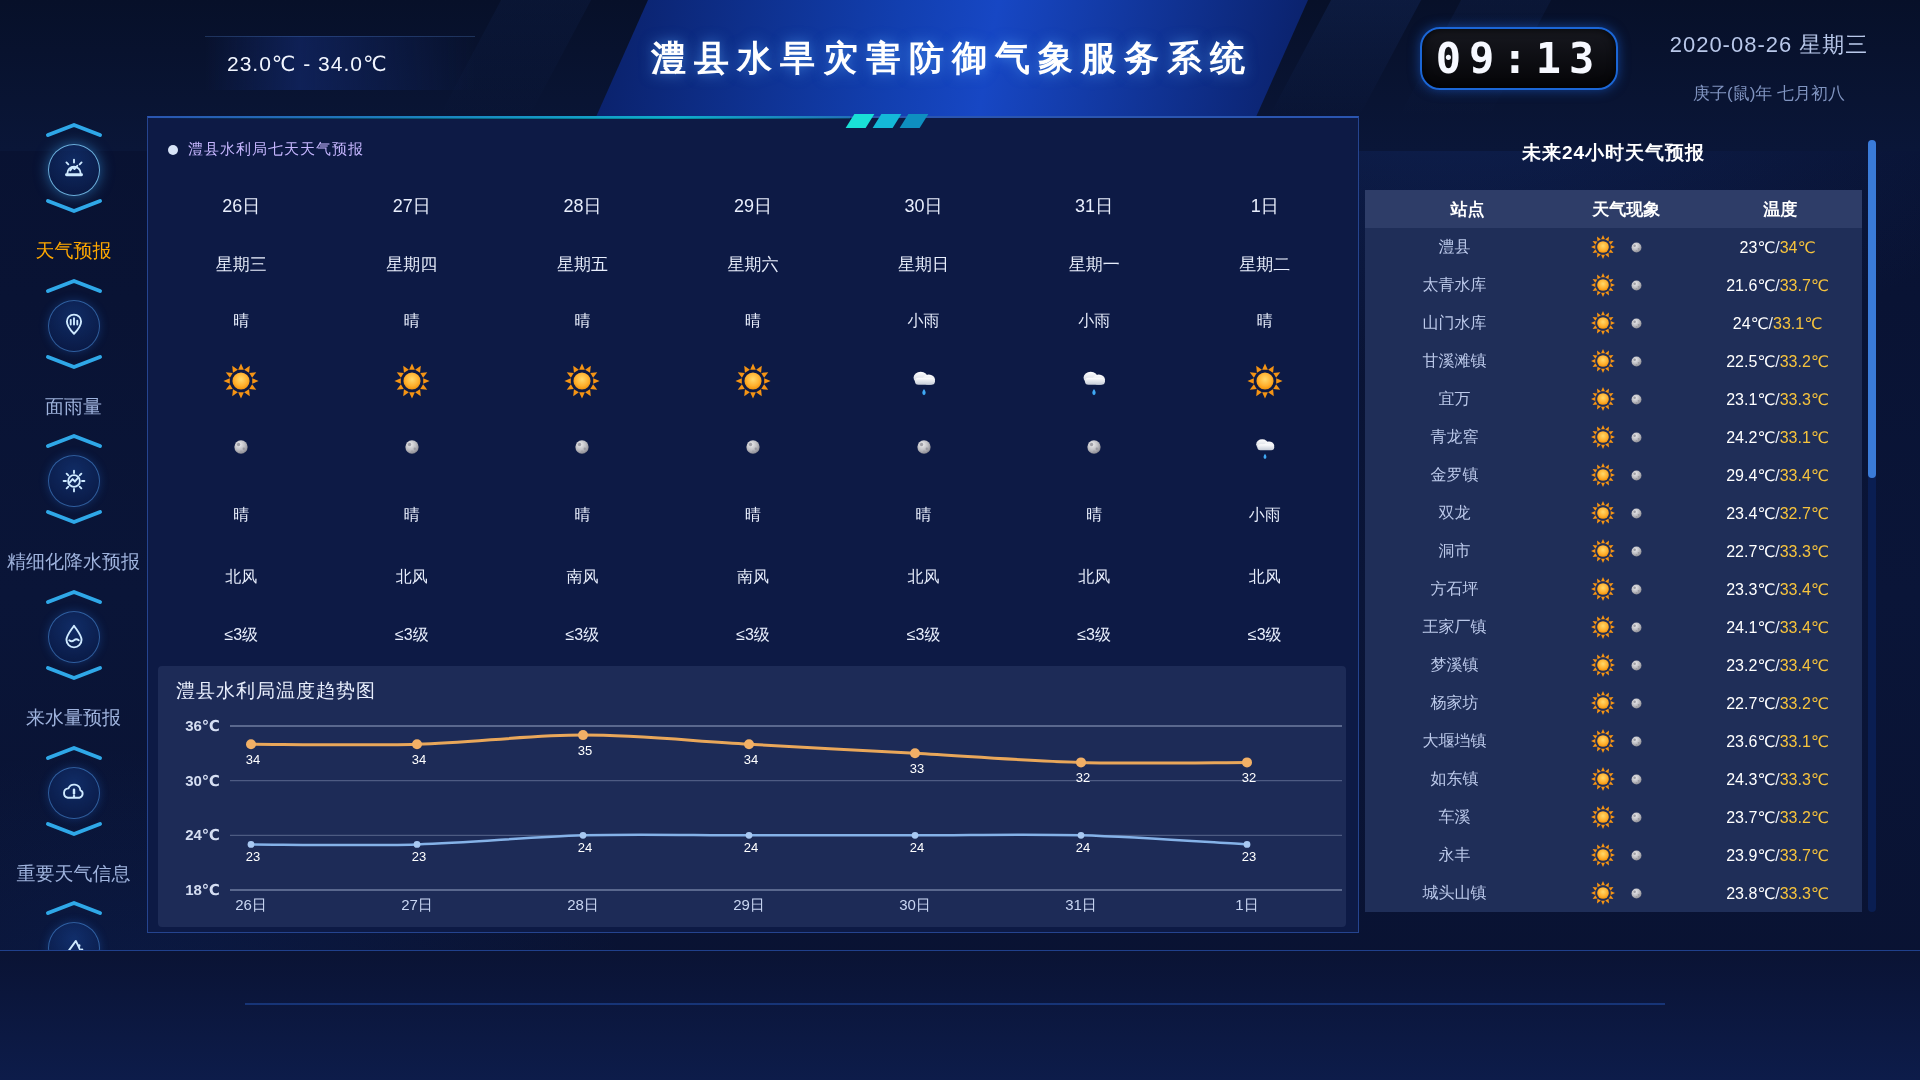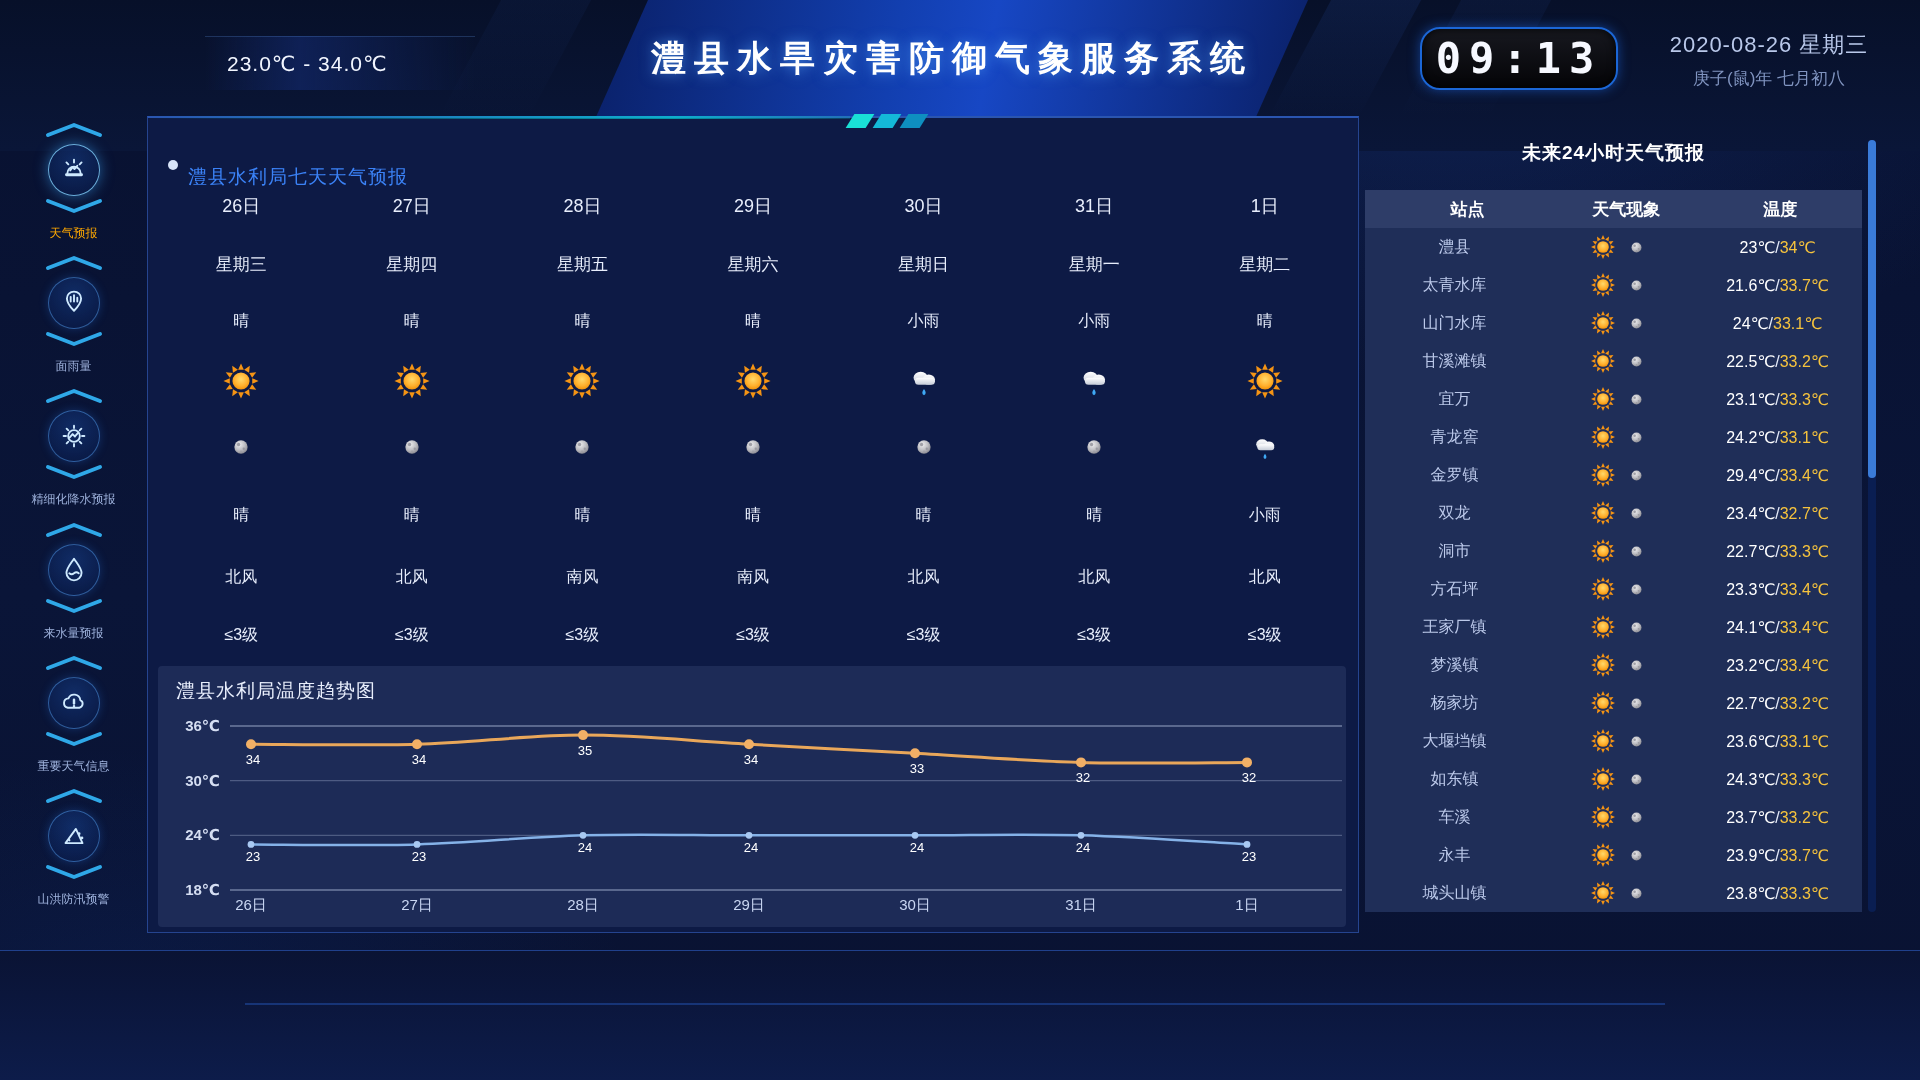--- a/index.html
+++ b/index.html
@@ -28,46 +28,46 @@
        border-top:1px solid rgba(110,170,255,.22);padding-left:10px;}
   .hdr-temp .t{font-size:21px;color:#f2f6ff;letter-spacing:1px;}
   .clock{position:absolute;left:1420px;top:27px;width:198px;height:63px;border-radius:20px;
        background:linear-gradient(180deg,#17181f,#040407);border:2px solid #1b66d6;
        box-shadow:0 0 12px rgba(30,110,240,.5), inset 0 0 8px rgba(0,0,0,.9);
        display:flex;align-items:center;justify-content:center;
        font-family:"DejaVu Sans Mono","Liberation Mono",monospace;
        font-size:42px;font-weight:bold;letter-spacing:8px;color:#f6f8ff;}
   .hdr-dates{position:absolute;left:1634px;top:30px;width:270px;text-align:center;}
   .hdr-dates .d1{font-size:22px;color:#b9c8ea;letter-spacing:1px;}
-  .hdr-dates .d2{font-size:17px;color:#8094c0;margin-top:7px;}
+  .hdr-dates .d2{font-size:17px;color:#8094c0;margin-top:22px;}
   
   .sidebar{position:absolute;left:0;top:122px;width:147px;bottom:130px;
        display:flex;flex-direction:column;align-items:center;}
   .side-item{display:flex;flex-direction:column;align-items:center;margin-bottom:14px;cursor:pointer;}
   .side-item .ring{width:52px;height:52px;border-radius:50%;margin:2px 0;
        border:1.5px solid rgba(90,170,255,.45);
        background:radial-gradient(circle at 50% 32%, rgba(30,90,190,.35), rgba(8,24,70,.6));
        display:flex;align-items:center;justify-content:center;
        box-shadow:0 0 10px rgba(40,130,255,.25);}
-  .side-item .lbl{margin-top:7px;font-size:12px;color:#9fb3dd;text-align:center;width:142px;line-height:1.35;}
+  .side-item .lbl{margin-top:20px;font-size:19px;color:#9fb3dd;text-align:center;width:142px;line-height:1.35;}
   .side-item.active .lbl{color:#ffa800;}
   .side-item.active .ring{border-color:rgba(130,210,255,.8);box-shadow:0 0 14px rgba(60,170,255,.5);}
   
   .panel7{position:absolute;left:147px;top:116px;width:1212px;height:817px;
        background:#0d1a45;border:1px solid #25448f;border-top:2px solid #2a55b0;}
   .deco-line{position:absolute;left:0;top:-2px;height:3px;width:58%;
        background:linear-gradient(90deg,rgba(0,220,220,0),rgba(0,220,220,.65) 75%,rgba(0,220,220,.2));}
   .slashes{position:absolute;left:58%;top:-4px;display:flex;gap:7px;}
   .slashes i{display:block;width:20px;height:14px;transform:skewX(-32deg);}
   .slashes i:nth-child(1){background:#19e0d6;}
   .slashes i:nth-child(2){background:#14b8d8;}
   .slashes i:nth-child(3){background:#0e8fc0;}
   .p7-title{position:absolute;left:20px;top:22px;display:flex;align-items:center;gap:10px;}
   .p7-title .bullet{width:10px;height:10px;border-radius:50%;background:#d8e4f8;}
-  .p7-title .txt{font-size:19px;color:#3b82f6;letter-spacing:1px;margin-top:24px;}
+  .p7-title .txt{font-size:15px;color:#c4b5fd;letter-spacing:1px;}
   .days{position:absolute;left:8px;right:8px;top:58px;display:grid;grid-template-columns:repeat(7,1fr);}
   .daycol{display:flex;flex-direction:column;align-items:stretch;}
   .daycol>div{display:flex;align-items:center;justify-content:center;}
   .c-date{height:60px;font-size:18px;}
   .c-week{height:56px;font-size:17px;}
   .c-cond{height:58px;font-size:16px;}
   .c-dicon{height:62px;}
   .c-nicon{height:70px;}
   .c-ncond{height:66px;font-size:16px;}
   .c-wind{height:58px;font-size:16px;}

